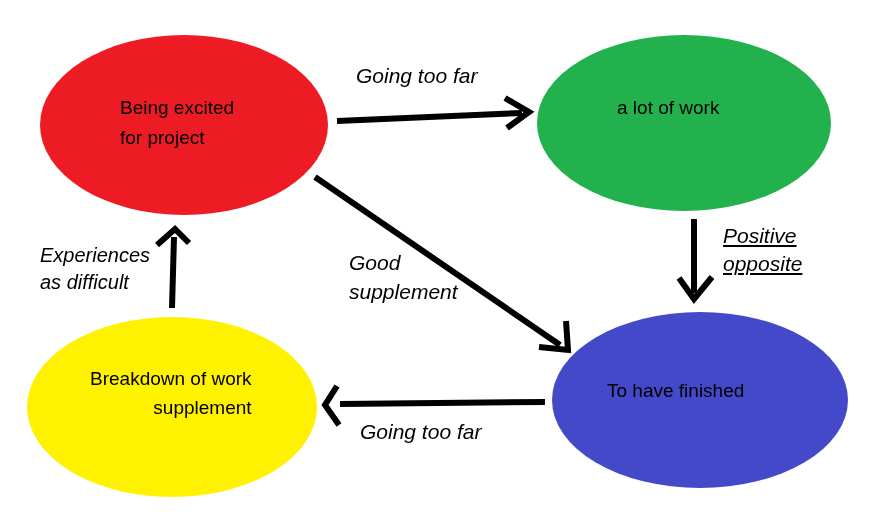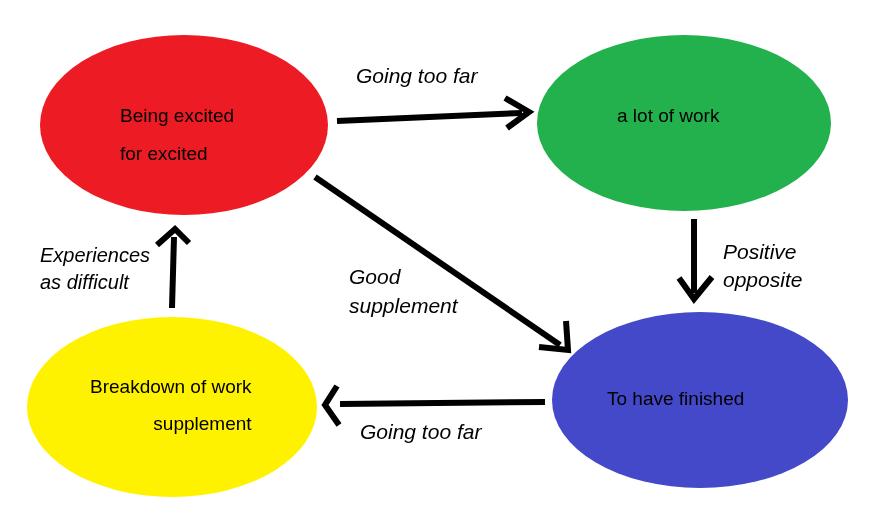--- a/index.html
+++ b/index.html
@@ -22,21 +22,21 @@
     top: 0;
     pointer-events: none;
   }
   .node-text {
     position: absolute;
     font-size: 19px;
     line-height: 30px;
     font-weight: 400;
     white-space: nowrap;
   }
-  .node-text div { white-space: nowrap; margin-top: 8px; }
+  .node-text div { white-space: nowrap; }
   .node-text.tight { line-height: 29px; text-align: right; }
   .edge-label {
     position: absolute;
     font-size: 21px;
     font-style: italic;
     line-height: 28px;
     white-space: nowrap;
   }
   .edge-label.small {
     font-size: 20px;
@@ -79,44 +79,44 @@
 
       <g>
         <line x1="172" y1="308" x2="174" y2="237"></line>
         <polyline points="157,245 175,229 189,243"></polyline>
       </g>
     </g>
   </svg>
 
   <div class="node-text" style="left:120px; top:93px;">
     <div>Being excited</div>
-    <div>for excited</div>
+    <div>for project</div>
   </div>
 
   <div class="node-text" style="left:617px; top:93px;">
     <div>a lot of work</div>
   </div>
 
   <div class="node-text" style="left:607px; top:376px;">
     <div>To have finished</div>
   </div>
 
   <div class="node-text tight" style="left:90px; top:364px;">
     <div>Breakdown of work</div>
     <div>supplement</div>
   </div>
 
   <div class="edge-label" style="left:356px; top:62px;">Going too far</div>
 
-  <div class="edge-label" style="left:723px; top:238px;">
+  <div class="edge-label" style="left:723px; top:222px;text-decoration:underline;">
     <div>Positive</div>
     <div>opposite</div>
   </div>
 
-  <div class="edge-label" style="left:349px; top:248px; line-height:29px;margin-top:14px;">
+  <div class="edge-label" style="left:349px; top:248px; line-height:29px;">
     <div>Good</div>
     <div>supplement</div>
   </div>
 
   <div class="edge-label" style="left:360px; top:418px;">Going too far</div>
 
   <div class="edge-label small" style="left:40px; top:242px;">
     <div>Experiences</div>
     <div>as difficult</div>
   </div>

